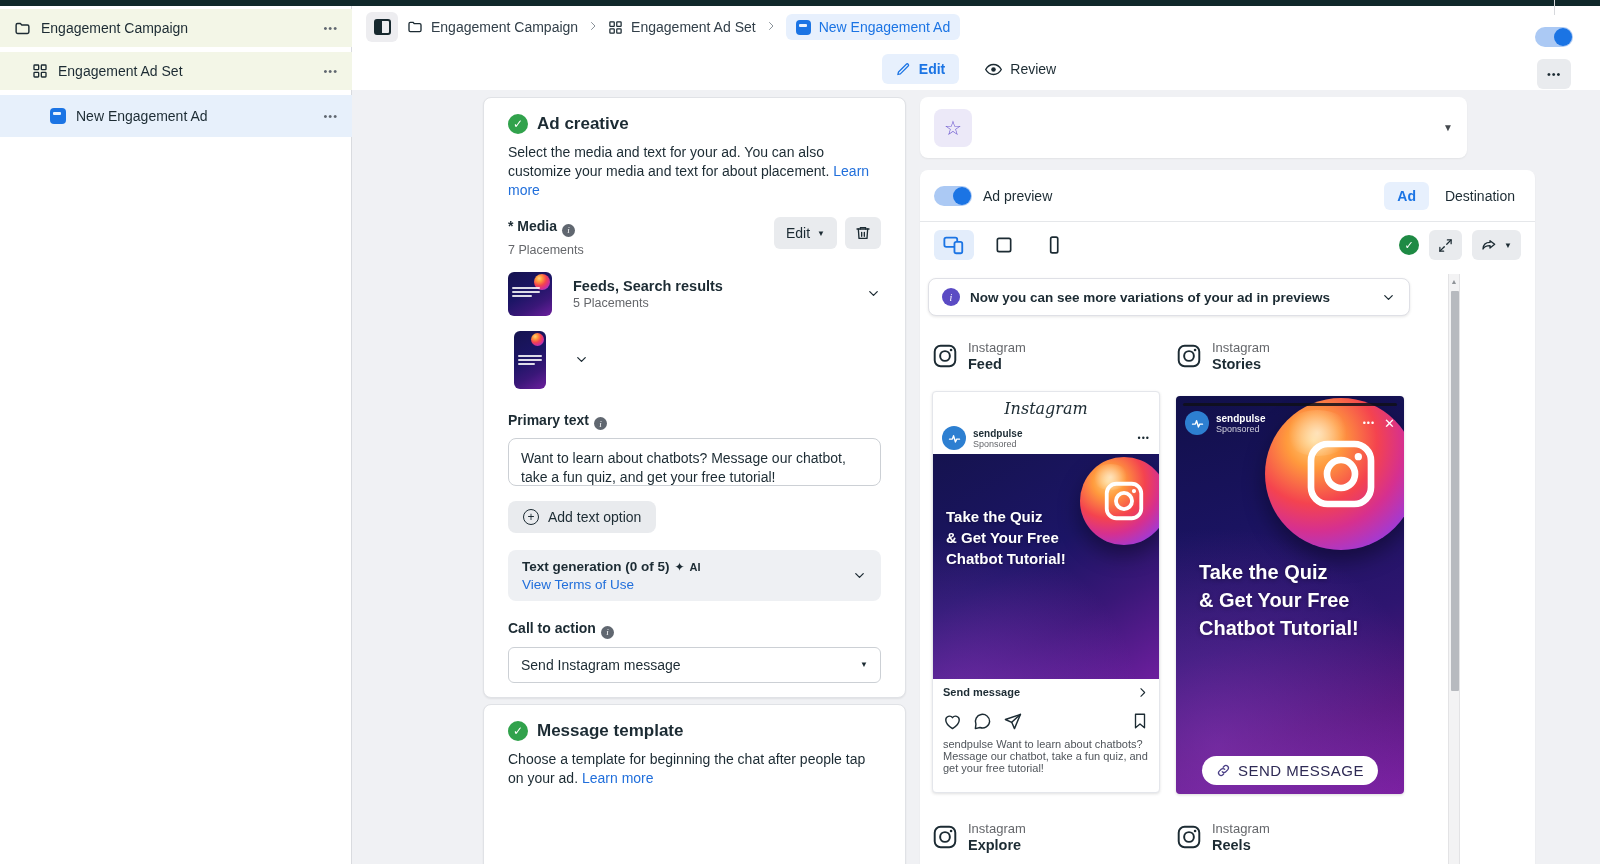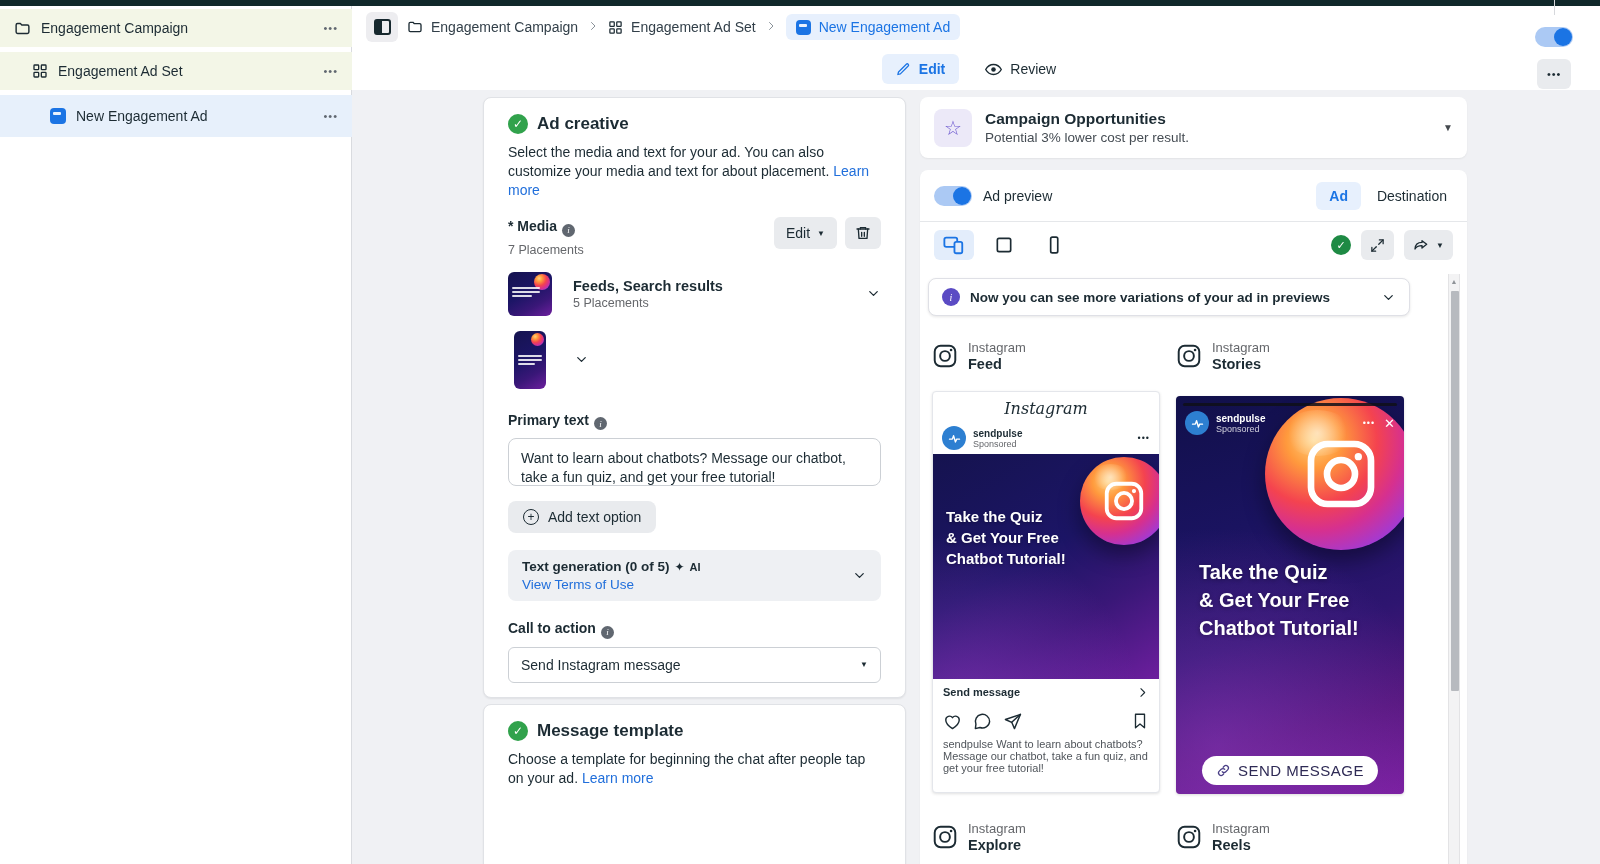--- a/index.html
+++ b/index.html
@@ -90,21 +90,21 @@
   .btn-blue { background:#e7f0fd; color:#1b74e4; font-weight:700; font-size:14px; padding:8px 16px; border-radius:6px; cursor:pointer; }
   .btn-plain { font-size:14px; padding:8px 14px; cursor:pointer; }
 
   
   .opp-card { position:absolute; left:920px; top:97px; width:547px; height:61px; background:#fff; border-radius:8px; display:flex; align-items:center; gap:13px; padding:0 14px; box-shadow:0 1px 2px rgba(0,0,0,.06); }
   .star-box { width:38px; height:38px; background:#ece9f8; border-radius:8px; color:#6f5bd0; font-size:20px; display:flex; align-items:center; justify-content:center; }
   .opp-title { font-size:15.5px; font-weight:700; }
   .opp-sub { font-size:13.5px; color:#454c53; margin-top:2px; }
   .opp-card .chev { margin-left:auto; }
 
-  .prev-card { position:absolute; left:920px; top:170px; width:547px; height:694px; background:#fff; border-radius:8px 8px 0 0; box-shadow:0 1px 2px rgba(0,0,0,.06); }
+  .prev-card { position:absolute; left:920px; top:170px; width:615px; height:694px; background:#fff; border-radius:8px 8px 0 0; box-shadow:0 1px 2px rgba(0,0,0,.06); }
   .prev-toggle-row { height:52px; display:flex; align-items:center; gap:11px; padding:0 14px; border-bottom:1px solid #e5e7ea; }
   .prev-toggle-row .lbl14 { font-size:14px; }
   .ad-dest { margin-left:auto; display:flex; align-items:center; gap:10px; }
   .chip-ad { background:#e7f0fd; color:#1b74e4; font-weight:700; font-size:14px; padding:6px 13px; border-radius:6px; cursor:pointer; }
   .dest { font-size:14px; cursor:pointer; padding:6px 6px; }
   .device-row { height:46px; display:flex; align-items:center; gap:10px; padding:0 14px; }
   .dev-chip { width:40px; height:30px; border-radius:6px; display:flex; align-items:center; justify-content:center; cursor:pointer; }
   .dev-all { background:#e3edfb; }
   .dev-right { margin-left:auto; display:flex; align-items:center; gap:10px; }
   .ok-circ { width:20px; height:20px; border-radius:50%; background:#1e8a44; color:#fff; font-size:11px; font-weight:700; display:flex; align-items:center; justify-content:center; }
@@ -367,24 +367,20 @@
       <span class="sec-title">Message template</span>
     </div>
     <div class="sec-desc">
       <span>Choose a template for beginning the chat after people tap on your ad.</span>
       <span class="link">Learn more</span>
     </div>
   </section>
 
   <section class="opp-card">
     <span class="star-box">☆</span>
-    <div>
-      <div class="opp-title">Campaign Opportunities</div>
-      <div class="opp-sub">Potential 3% lower cost per result.</div>
-    </div>
     <span class="chev caret" style="font-size:10px;color:#44494e">▼</span>
   </section>
 
   <section class="prev-card">
     <div class="prev-toggle-row">
       <div class="toggle"></div>
       <span class="lbl14">Ad preview</span>
       <div class="ad-dest">
         <span class="chip-ad">Ad</span>
         <span class="dest">Destination</span>

